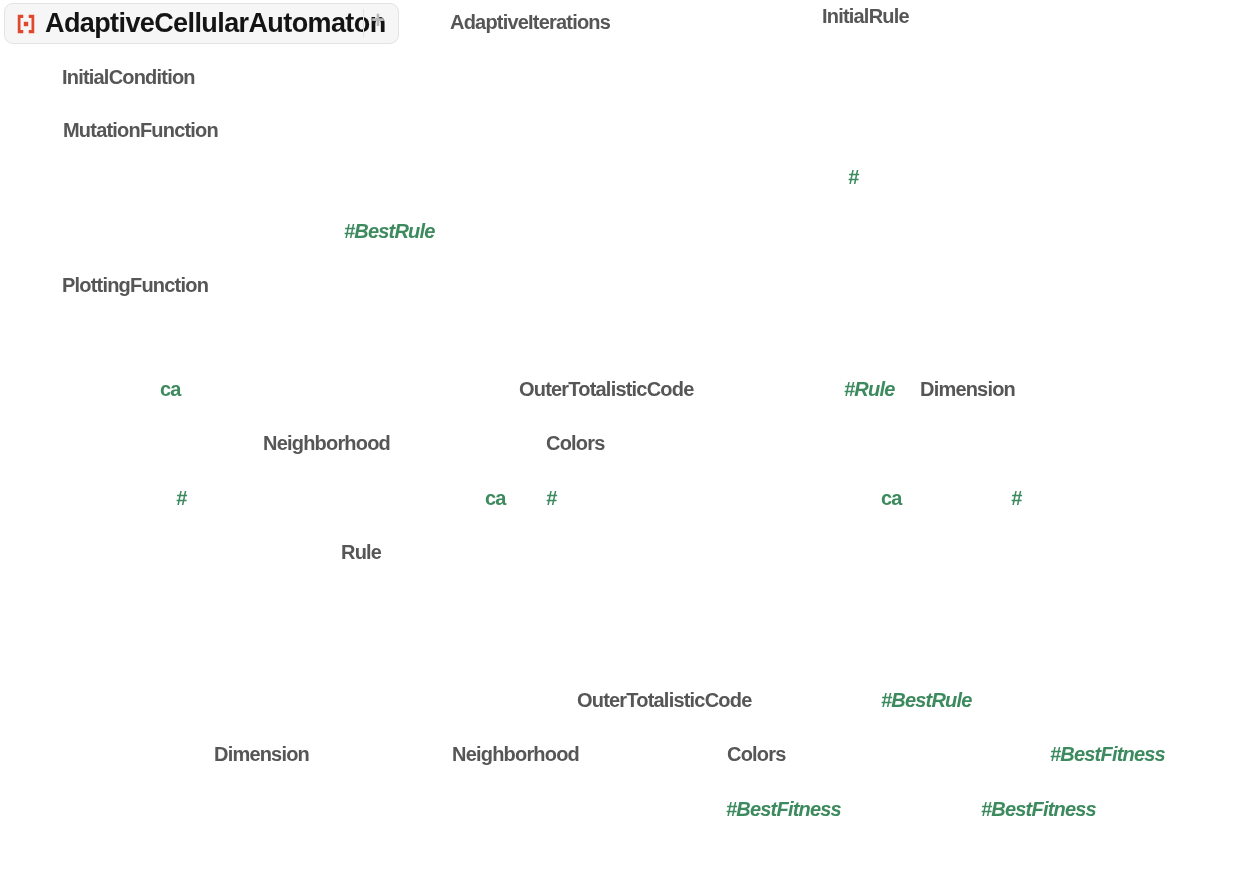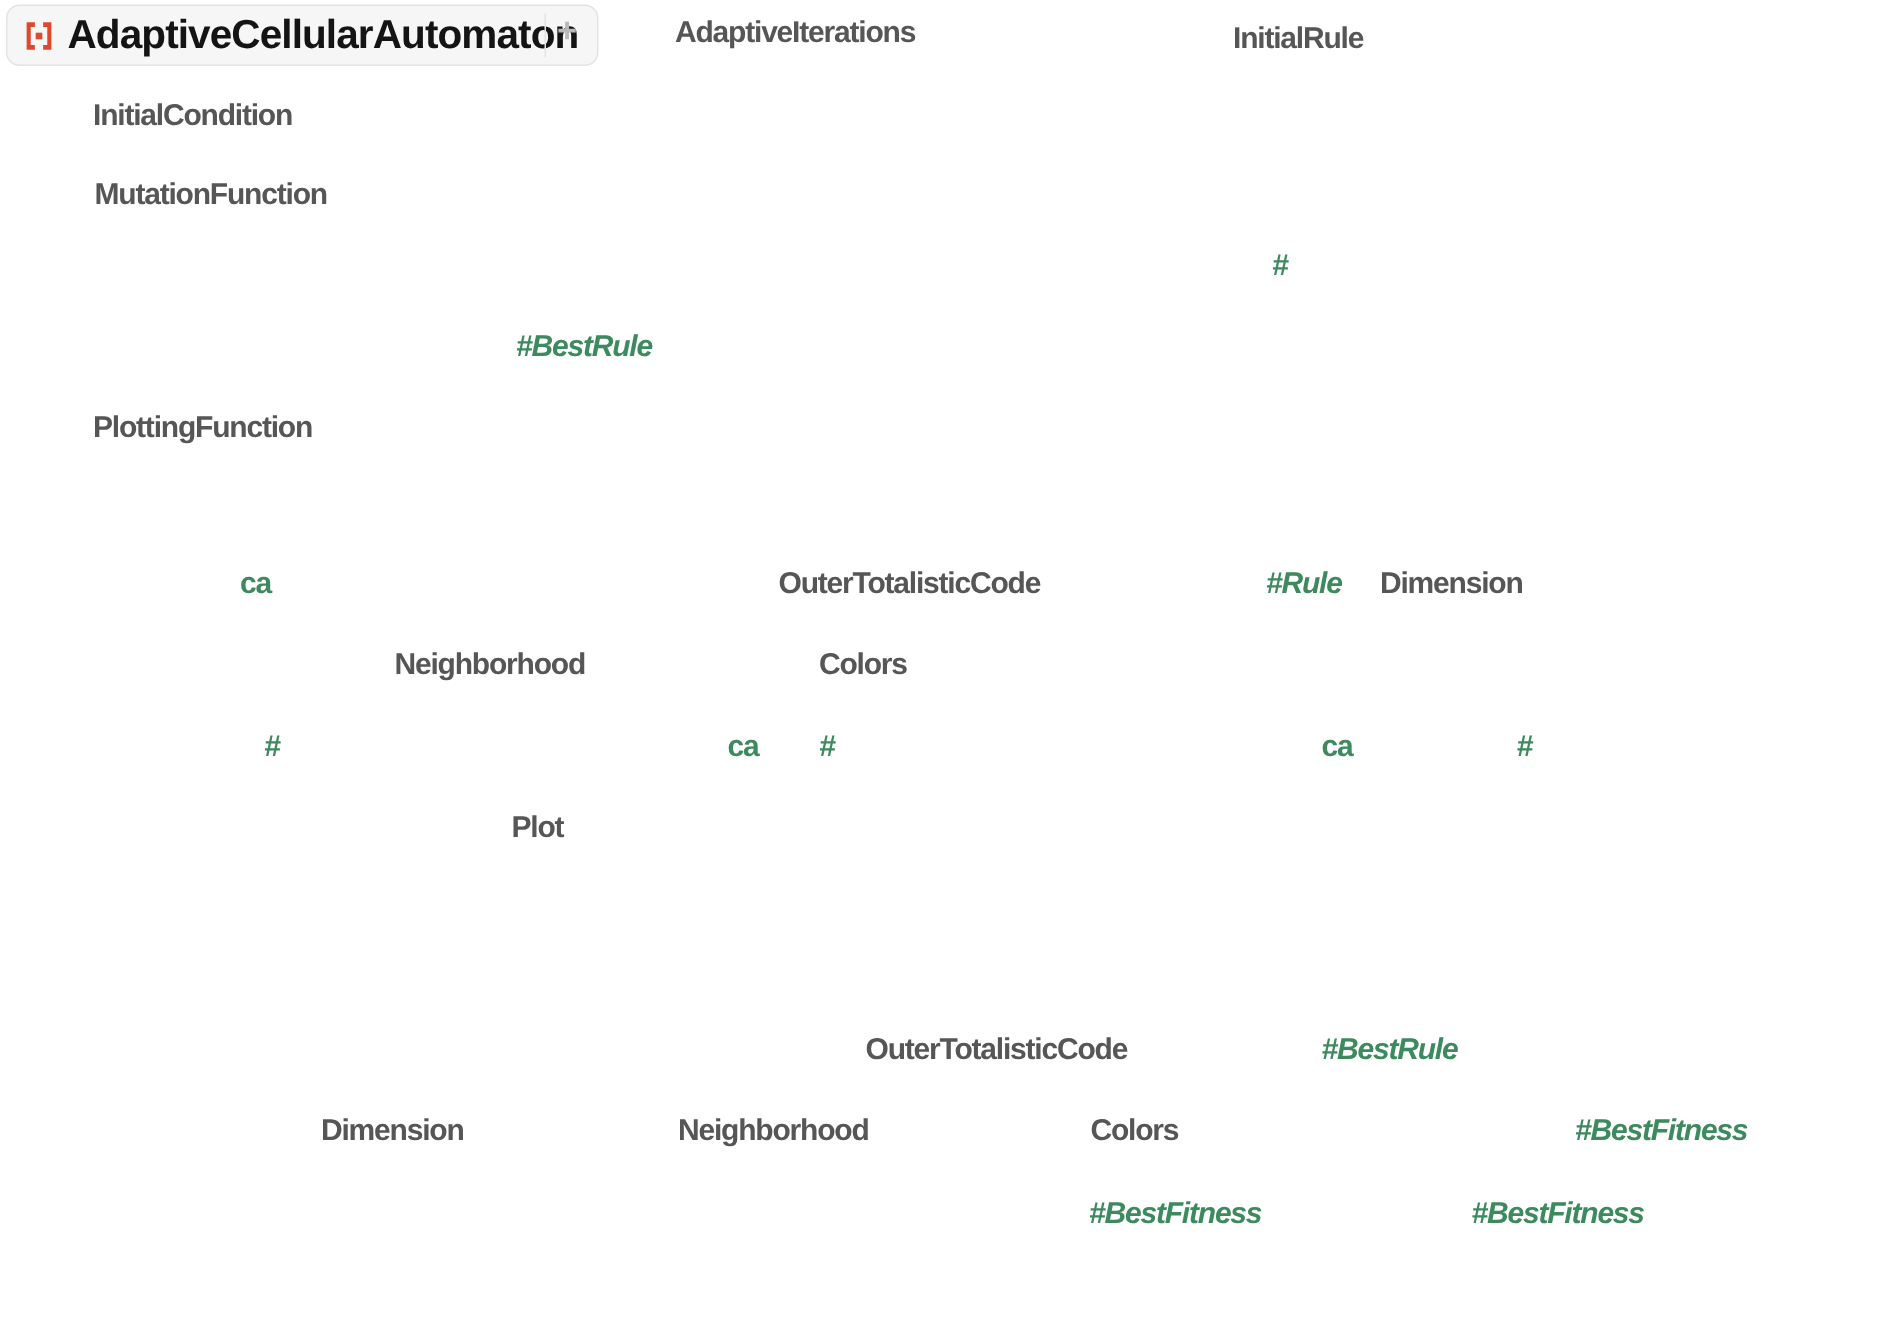--- a/index.html
+++ b/index.html
@@ -59,21 +59,21 @@
         <path d="M21 2 h-6 v3.4 h3 v13.2 h-3 V22 h6 Z"></path>
         <rect x="9.6" y="9.6" width="4.8" height="4.8"></rect>
       </g>
     </svg>
     <span class="rf-label">AdaptiveCellularAutomaton</span>
     <span class="rf-divider"></span>
     <span class="rf-plus">+</span>
   </div>
 
   <span class="tok s" style="left:450px;top:6px">AdaptiveIterations</span>
-  <span class="tok s" style="left:822px;top:10px">InitialRule</span>
+  <span class="tok s" style="left:822px;top:0">InitialRule</span>
 
   <span class="tok s" style="left:63px;top:114px">MutationFunction</span>
 
   <span class="tok s" style="left:62px;top:61px">InitialCondition</span>
 
   <span class="tok gi" style="left:848px;top:161px">#</span>
 
   <span class="tok gi" style="left:344px;top:215px">#BestRule</span>
 
   <span class="tok s" style="left:62px;top:269px">PlottingFunction</span>
@@ -85,21 +85,21 @@
 
   <span class="tok s" style="left:263px;top:427px">Neighborhood</span>
   <span class="tok s" style="left:546px;top:427px">Colors</span>
 
   <span class="tok gi" style="left:176px;top:482px">#</span>
   <span class="tok g" style="left:485px;top:482px">ca</span>
   <span class="tok gi" style="left:546px;top:482px">#</span>
   <span class="tok g" style="left:881px;top:482px">ca</span>
   <span class="tok gi" style="left:1011px;top:482px">#</span>
 
-  <span class="tok s" style="left:341px;top:536px">Plot</span>
+  <span class="tok s" style="left:341px;top:536px">Rule</span>
 
 
   <span class="tok s" style="left:577px;top:684px">OuterTotalisticCode</span>
   <span class="tok gi" style="left:881px;top:684px">#BestRule</span>
 
   <span class="tok s" style="left:214px;top:738px">Dimension</span>
   <span class="tok s" style="left:452px;top:738px">Neighborhood</span>
   <span class="tok s" style="left:727px;top:738px">Colors</span>
   <span class="tok gi" style="left:1050px;top:738px">#BestFitness</span>
 

